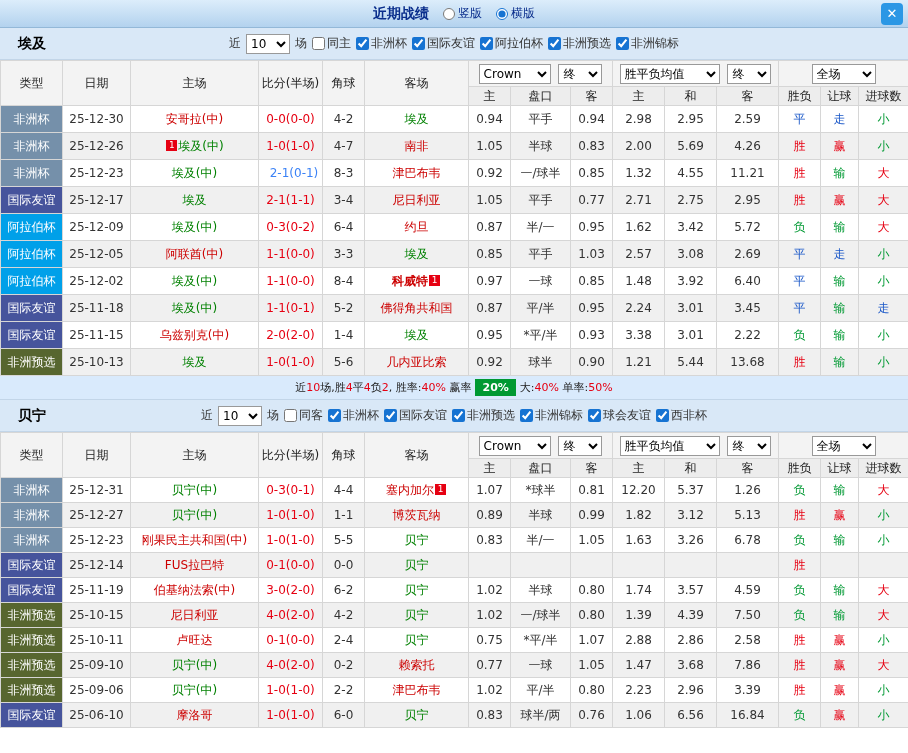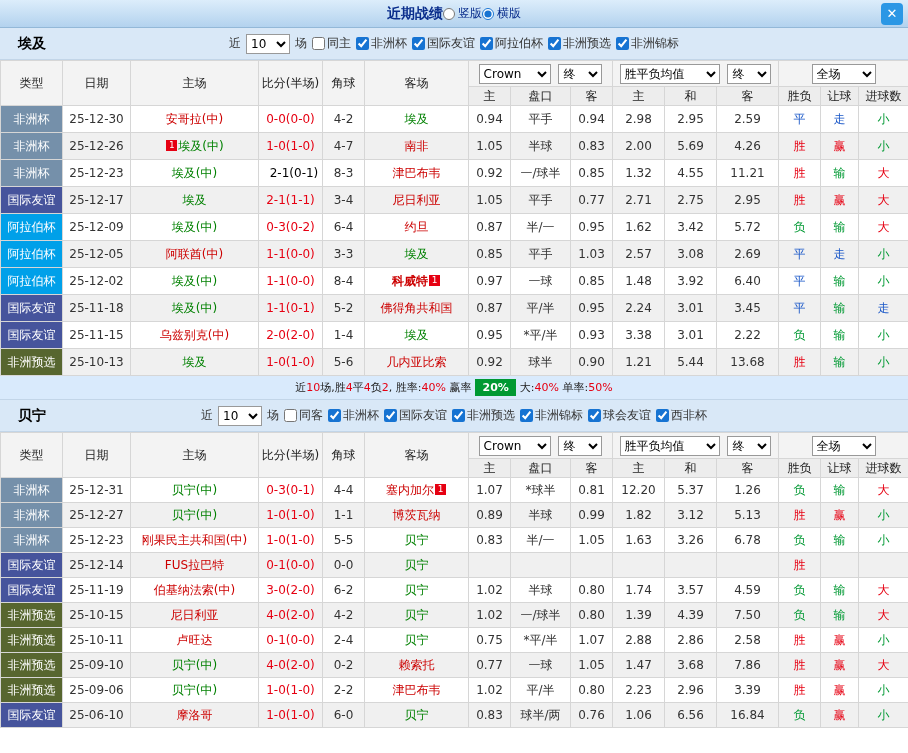--- a/index.html
+++ b/index.html
@@ -1,18 +1,18 @@
 <!DOCTYPE html>
 <html><head>
 <meta charset="utf-8">
 <style>
 *{margin:0;padding:0;box-sizing:border-box;}
 html,body{width:908px;height:753px;}
 body{font-family:"DejaVu Sans","Liberation Sans",sans-serif;font-size:12px;color:#333;background:#fff;overflow:hidden;}
-.titlebar{position:relative;height:28px;background:linear-gradient(#dcedfb,#b3d2ee);border-bottom:1px solid #93b8d8;display:flex;align-items:center;justify-content:center;gap:0;}
+.titlebar{position:relative;height:28px;background:linear-gradient(#dcedfb,#b3d2ee);border-bottom:1px solid #93b8d8;display:flex;align-items:center;justify-content:center;gap:14px;}
 .title{font-size:14px;font-weight:bold;color:#0a2e8c;}
 .titlebar label{display:inline-flex;align-items:center;gap:3px;color:#0a2e8c;cursor:pointer;font-size:12px;}
 .titlebar input[type=radio]{accent-color:#1673d2;width:12px;height:12px;}
 .close-btn{position:absolute;right:5px;top:3px;width:22px;height:22px;background:#2b97e5;border-radius:4px;color:#fff;text-align:center;line-height:22px;font-size:13px;font-weight:bold;cursor:pointer;}
 .section-bar{position:relative;height:32px;background:#d9e8f7;border-bottom:1px solid #c2d5e8;display:flex;align-items:center;justify-content:center;}
 .team-name{position:absolute;left:18px;font-size:14px;font-weight:bold;color:#000;}
 .filters{display:flex;align-items:center;gap:5px;}
 .filters .cb{display:inline-flex;align-items:center;gap:2px;cursor:pointer;}
 .filters input[type=checkbox]{width:13px;height:13px;accent-color:#1673d2;}
 select{font-size:12px;height:20px;border:1px solid #999;background:#fff;font-family:inherit;}
@@ -166,21 +166,21 @@
           <td>5.69</td>
           <td>4.26</td>
           <td style="color: rgb(230, 0, 18);">胜</td>
           <td style="color: rgb(230, 0, 18);">赢</td>
           <td style="color: rgb(0, 153, 51);">小</td>
         </tr>
         <tr>
           <td class="type-cell" style="background: rgb(117, 144, 170);">非洲杯</td>
           <td>25-12-23</td>
           <td><span style="color: rgb(0, 128, 0);">埃及(中)</span></td>
-          <td style="color: #000000; padding-left: 8px;">2-1(0-1)</td>
+          <td style="color: #3b82f6; padding-left: 8px;">2-1(0-1)</td>
           <td>8-3</td>
           <td><span style="color: rgb(204, 0, 0);">津巴布韦</span></td>
           <td>0.92</td>
           <td>一/球半</td>
           <td>0.85</td>
           <td>1.32</td>
           <td>4.55</td>
           <td>11.21</td>
           <td style="color: rgb(230, 0, 18);">胜</td>
           <td style="color: rgb(0, 153, 51);">输</td>

